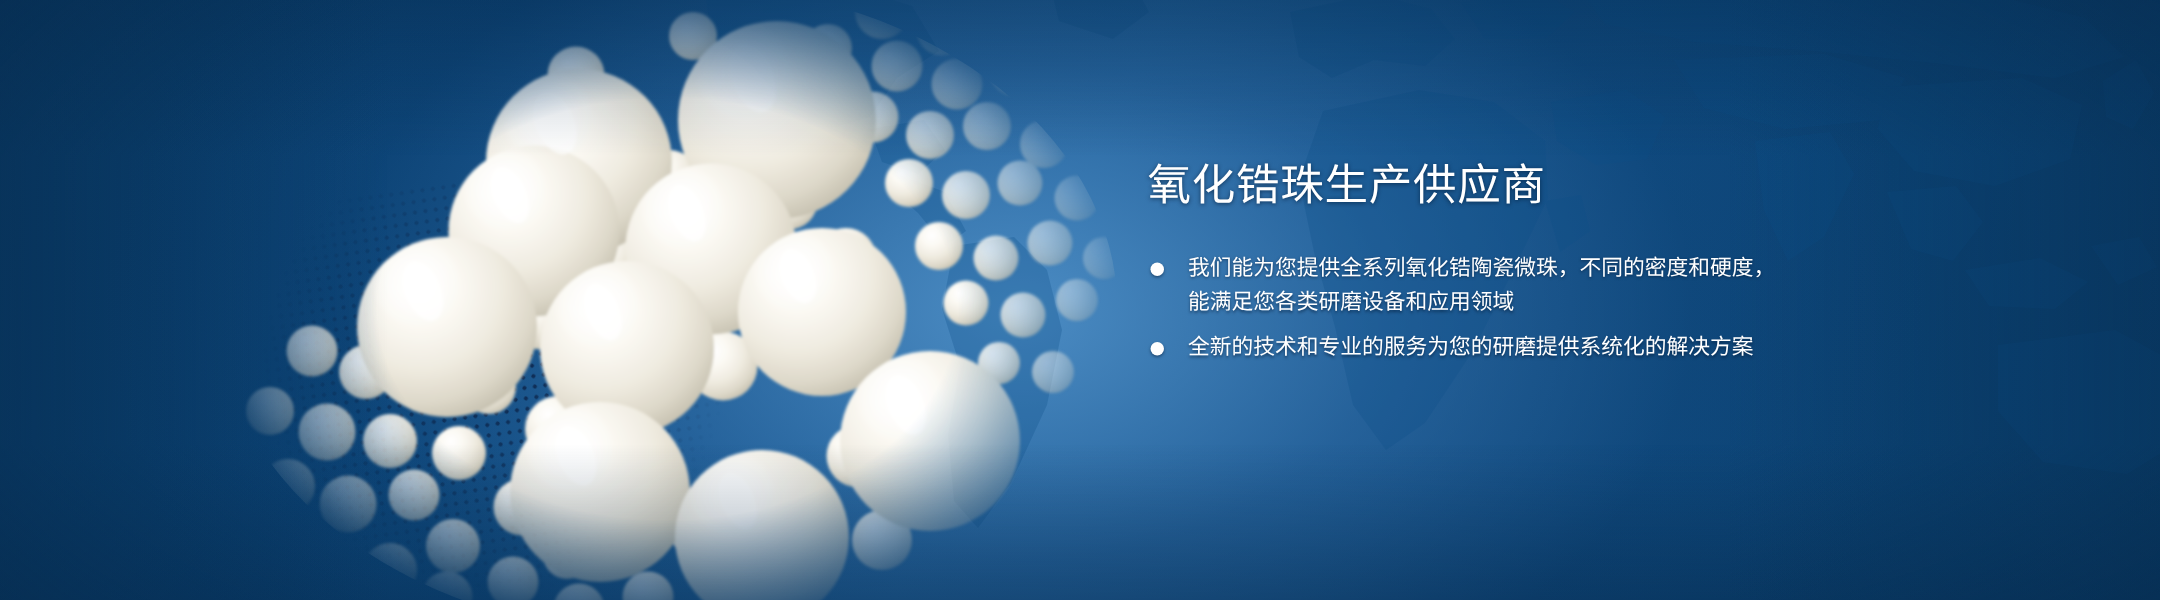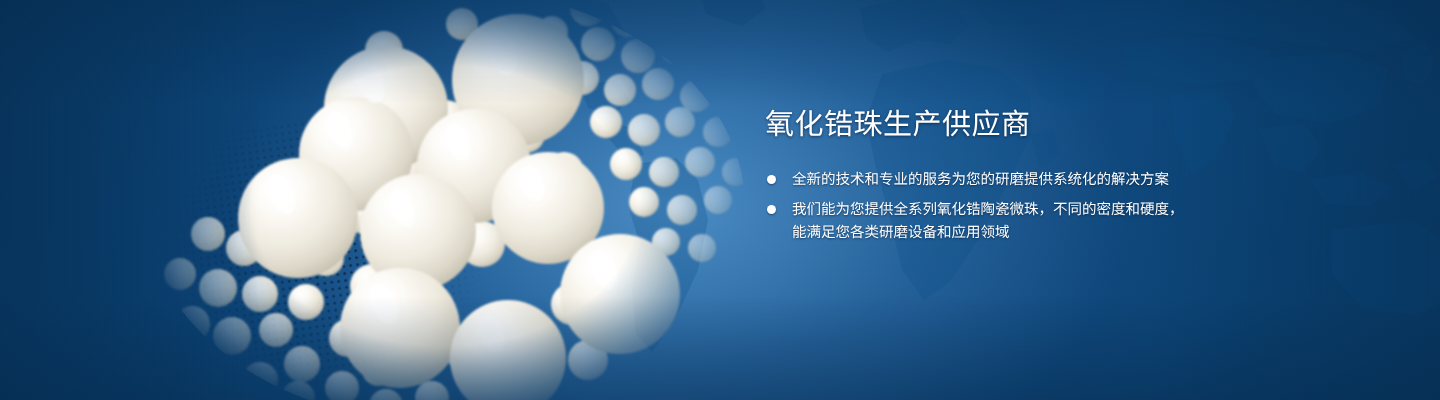--- a/index.html
+++ b/index.html
@@ -341,23 +341,23 @@
   </div>
 
   <div class="bg-vignette"></div>
 
   <div class="copy">
     <h1 class="headline">氧化锆珠生产供应商</h1>
 
     <ul class="bullets">
       <li class="bullet">
         <span class="bullet-dot"></span>
-        <span class="bullet-line">全新的技术和专业的服务为您的研磨提供系统化的解决方案</span>
+        <span class="bullet-line">我们能为您提供全系列氧化锆陶瓷微珠，不同的密度和硬度，</span>
+        <span class="bullet-line">能满足您各类研磨设备和应用领域</span>
       </li>
       <li class="bullet">
         <span class="bullet-dot"></span>
-        <span class="bullet-line">我们能为您提供全系列氧化锆陶瓷微珠，不同的密度和硬度，</span>
-        <span class="bullet-line">能满足您各类研磨设备和应用领域</span>
+        <span class="bullet-line">全新的技术和专业的服务为您的研磨提供系统化的解决方案</span>
       </li>
     </ul>
   </div>
 
 </div>
 
 </body></html>

